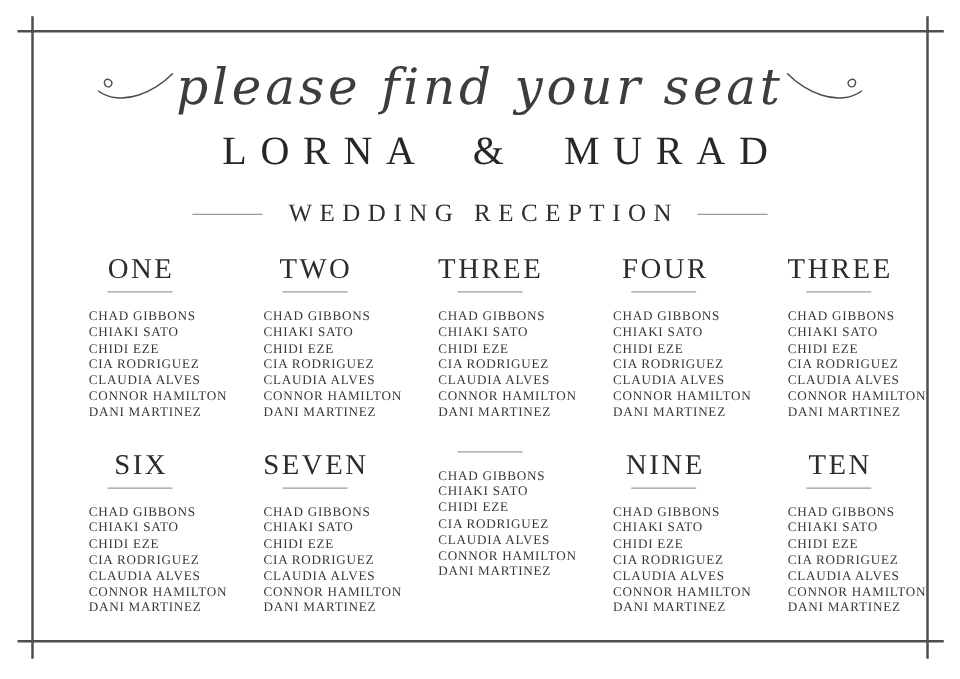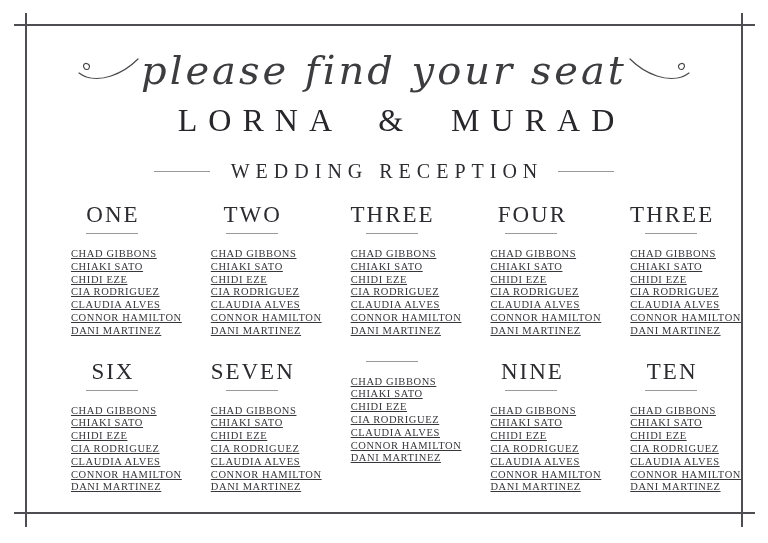--- a/index.html
+++ b/index.html
@@ -124,21 +124,20 @@
     list-style: none;
     margin: 0;
     padding: 0 0 0 29px;
     align-self: stretch;
     text-align: left;
     font-size: 10.5px;
     letter-spacing: 0.6px;
     line-height: 12.8px;
     color: #37373b;
     white-space: nowrap;
-    text-decoration: underline;
   }
 </style>
 </head>
 <body>
 
 <div class="poster">
 
   <div class="frame-h top"></div>
   <div class="frame-h bottom"></div>
   <div class="frame-v left"></div>

